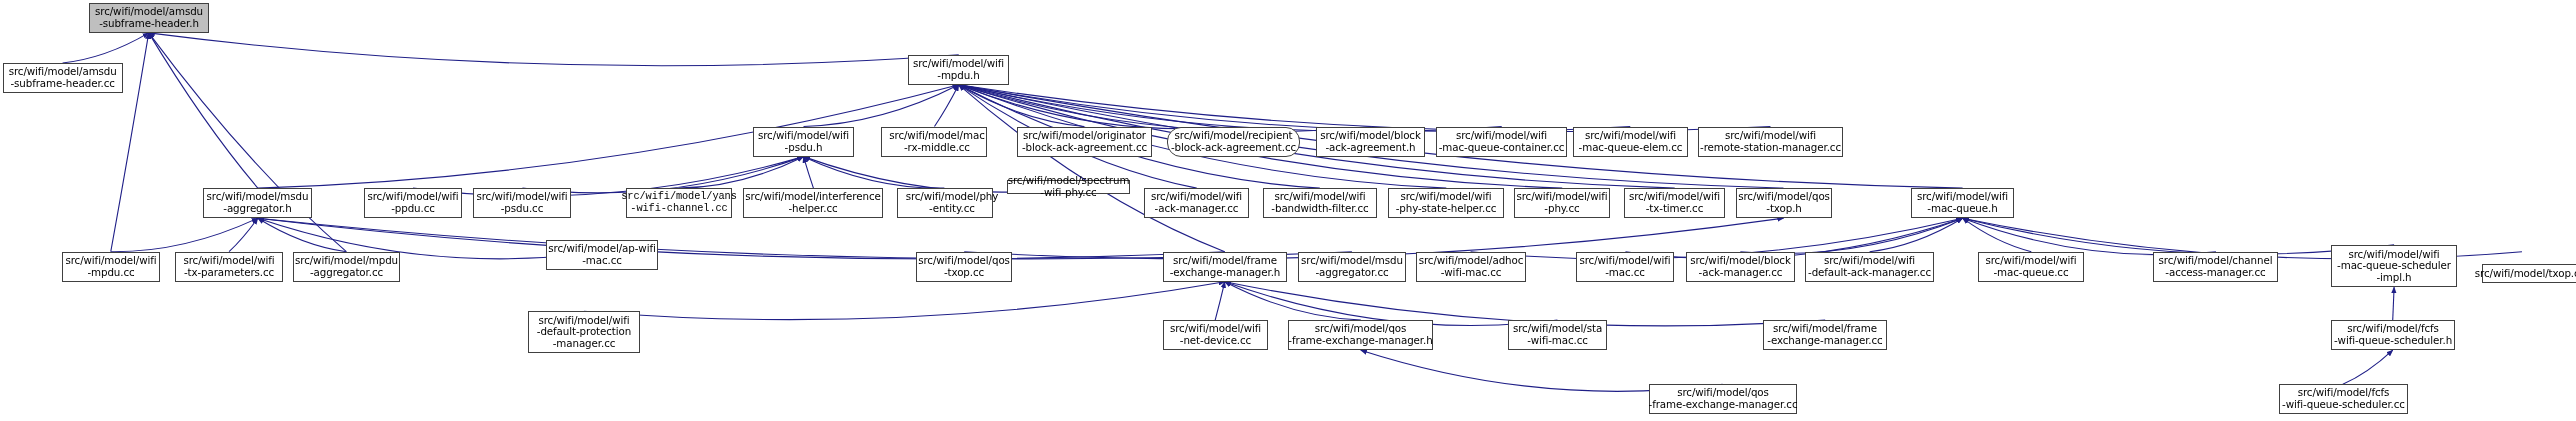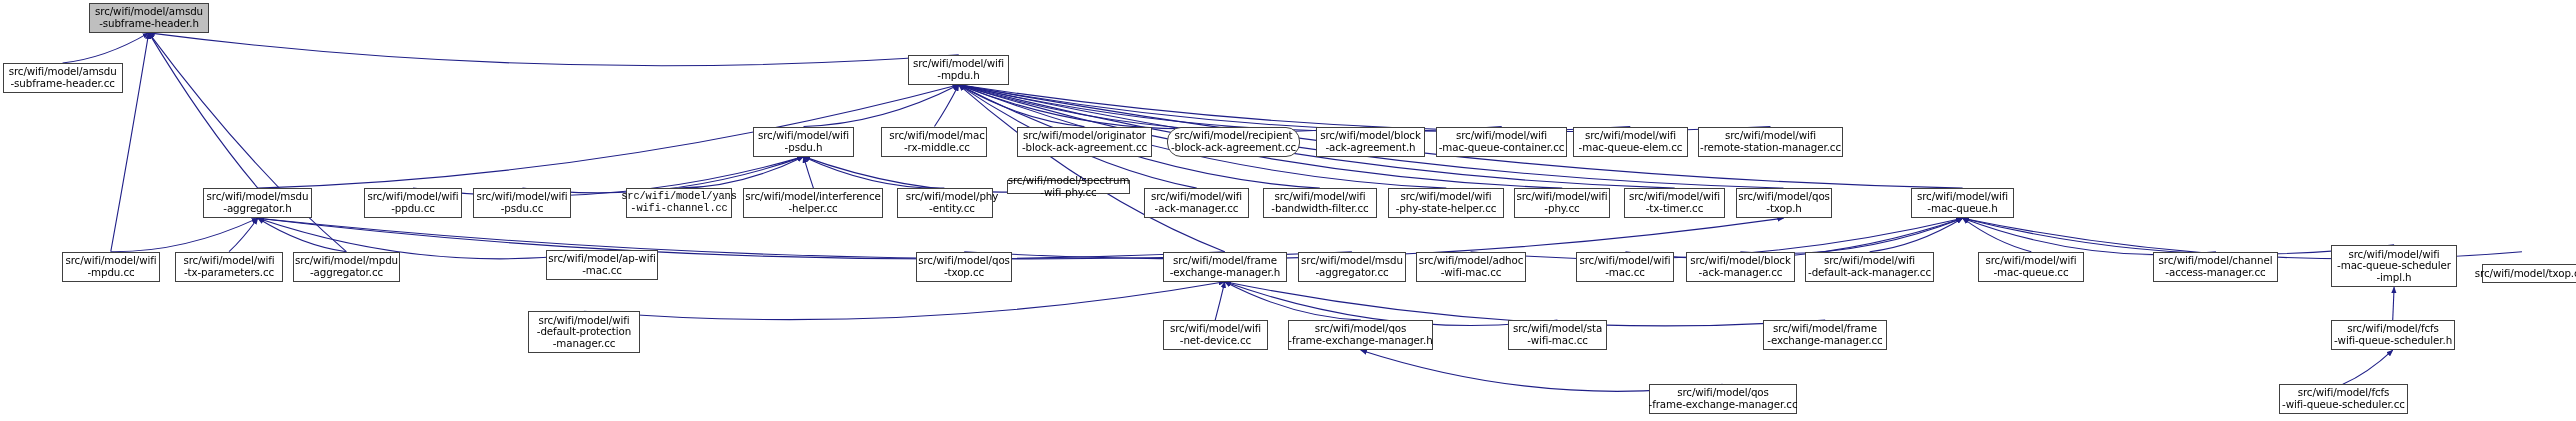--- a/index.html
+++ b/index.html
@@ -125,21 +125,21 @@
       <div class="node" style="left: 1144px; top: 188px; width: 105px; height: 30px;"><span class="ln">src/wifi/model/wifi</span><span class="ln">-ack-manager.cc</span></div>
       <div class="node" style="left: 1263px; top: 188px; width: 114px; height: 30px;"><span class="ln">src/wifi/model/wifi</span><span class="ln">-bandwidth-filter.cc</span></div>
       <div class="node" style="left: 1388px; top: 188px; width: 116px; height: 30px;"><span class="ln">src/wifi/model/wifi</span><span class="ln">-phy-state-helper.cc</span></div>
       <div class="node" style="left: 1514px; top: 188px; width: 96px; height: 30px;"><span class="ln">src/wifi/model/wifi</span><span class="ln">-phy.cc</span></div>
       <div class="node" style="left: 1624px; top: 188px; width: 101px; height: 30px;"><span class="ln">src/wifi/model/wifi</span><span class="ln">-tx-timer.cc</span></div>
       <div class="node" style="left: 1736px; top: 188px; width: 96px; height: 30px;"><span class="ln">src/wifi/model/qos</span><span class="ln">-txop.h</span></div>
       <div class="node" style="left: 1911px; top: 188px; width: 103px; height: 30px;"><span class="ln">src/wifi/model/wifi</span><span class="ln">-mac-queue.h</span></div>
       <div class="node" style="left: 62px; top: 252px; width: 98px; height: 30px;"><span class="ln">src/wifi/model/wifi</span><span class="ln">-mpdu.cc</span></div>
       <div class="node" style="left: 175px; top: 252px; width: 108px; height: 30px;"><span class="ln">src/wifi/model/wifi</span><span class="ln">-tx-parameters.cc</span></div>
       <div class="node" style="left: 293px; top: 252px; width: 107px; height: 30px;"><span class="ln">src/wifi/model/mpdu</span><span class="ln">-aggregator.cc</span></div>
-      <div class="node" style="left: 546px; top: 250px; width: 112px; height: 30px;"><span class="ln">src/wifi/model/ap-wifi</span><span class="ln">-mac.cc</span></div>
+      <div class="node" style="left: 546px; top: 240px; width: 112px; height: 30px;"><span class="ln">src/wifi/model/ap-wifi</span><span class="ln">-mac.cc</span></div>
       <div class="node" style="left: 916px; top: 252px; width: 96px; height: 30px;"><span class="ln">src/wifi/model/qos</span><span class="ln">-txop.cc</span></div>
       <div class="node" style="left: 1163px; top: 252px; width: 124px; height: 30px;"><span class="ln">src/wifi/model/frame</span><span class="ln">-exchange-manager.h</span></div>
       <div class="node" style="left: 1298px; top: 252px; width: 108px; height: 30px;"><span class="ln">src/wifi/model/msdu</span><span class="ln">-aggregator.cc</span></div>
       <div class="node" style="left: 1416px; top: 252px; width: 110px; height: 30px;"><span class="ln">src/wifi/model/adhoc</span><span class="ln">-wifi-mac.cc</span></div>
       <div class="node" style="left: 1576px; top: 252px; width: 98px; height: 30px;"><span class="ln">src/wifi/model/wifi</span><span class="ln">-mac.cc</span></div>
       <div class="node" style="left: 1686px; top: 252px; width: 109px; height: 30px;"><span class="ln">src/wifi/model/block</span><span class="ln">-ack-manager.cc</span></div>
       <div class="node" style="left: 1805px; top: 252px; width: 129px; height: 30px;"><span class="ln">src/wifi/model/wifi</span><span class="ln">-default-ack-manager.cc</span></div>
       <div class="node" style="left: 1978px; top: 252px; width: 106px; height: 30px;"><span class="ln">src/wifi/model/wifi</span><span class="ln">-mac-queue.cc</span></div>
       <div class="node" style="left: 2153px; top: 252px; width: 125px; height: 30px; text-align: right;"><span class="ln">src/wifi/model/channel</span><span class="ln">-access-manager.cc</span></div>
       <div class="node" style="left: 2331px; top: 245px; width: 126px; height: 42px;"><span class="ln">src/wifi/model/wifi</span><span class="ln">-mac-queue-scheduler</span><span class="ln">-impl.h</span></div>

